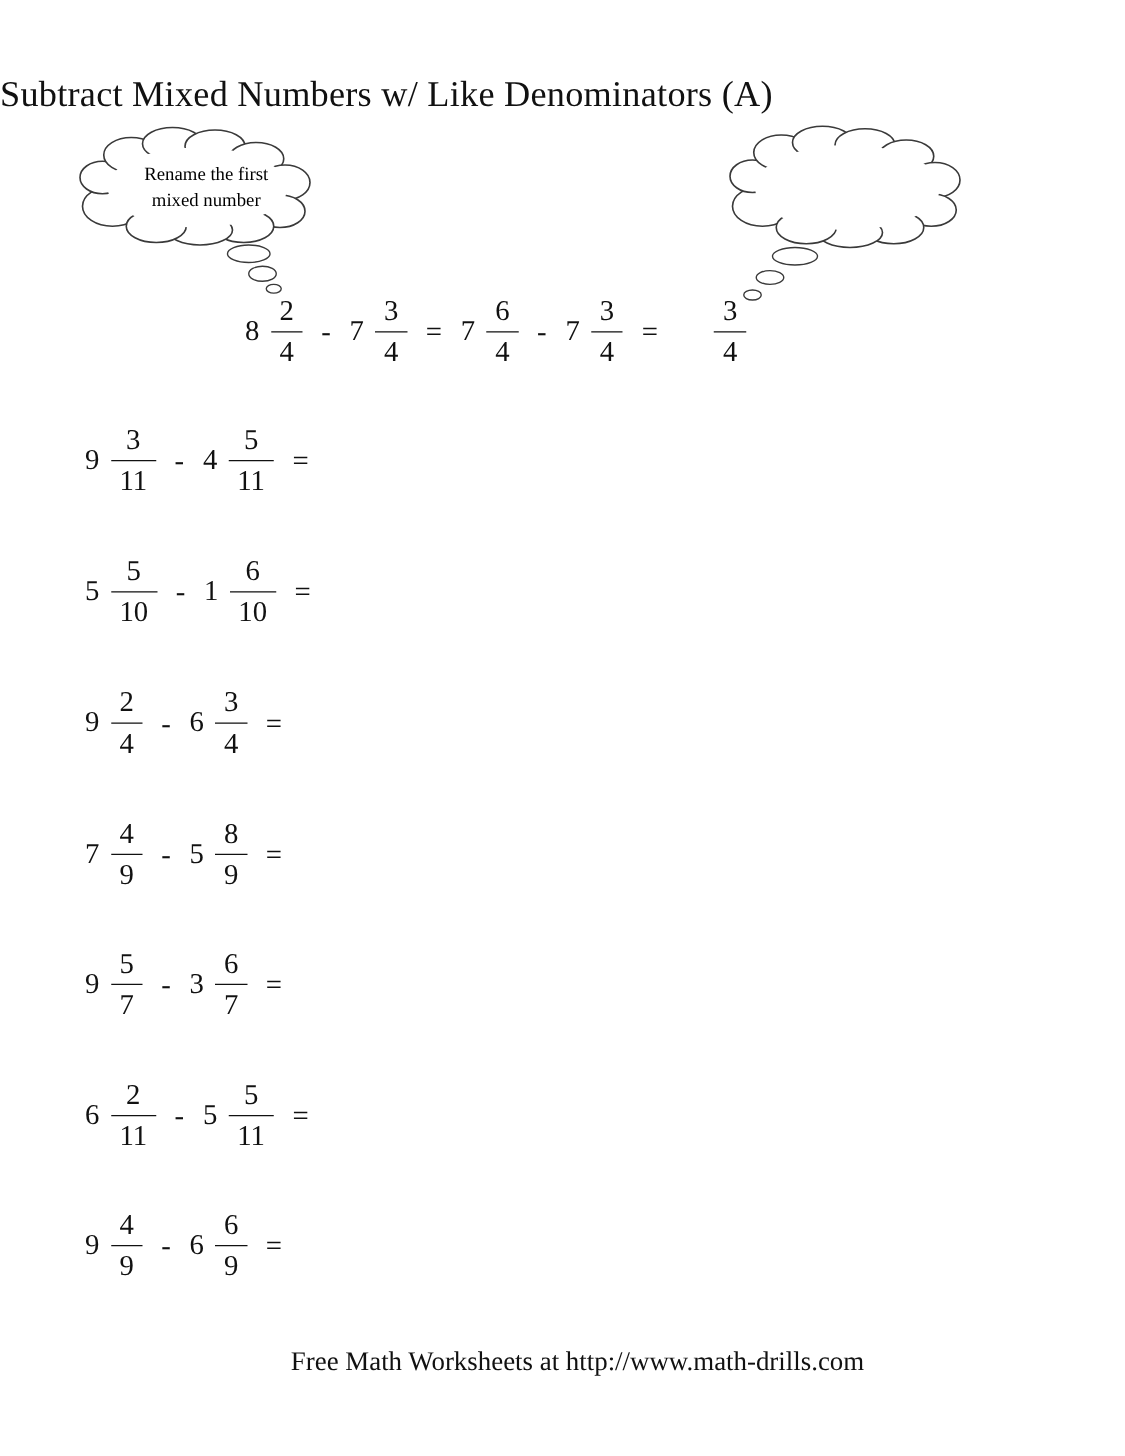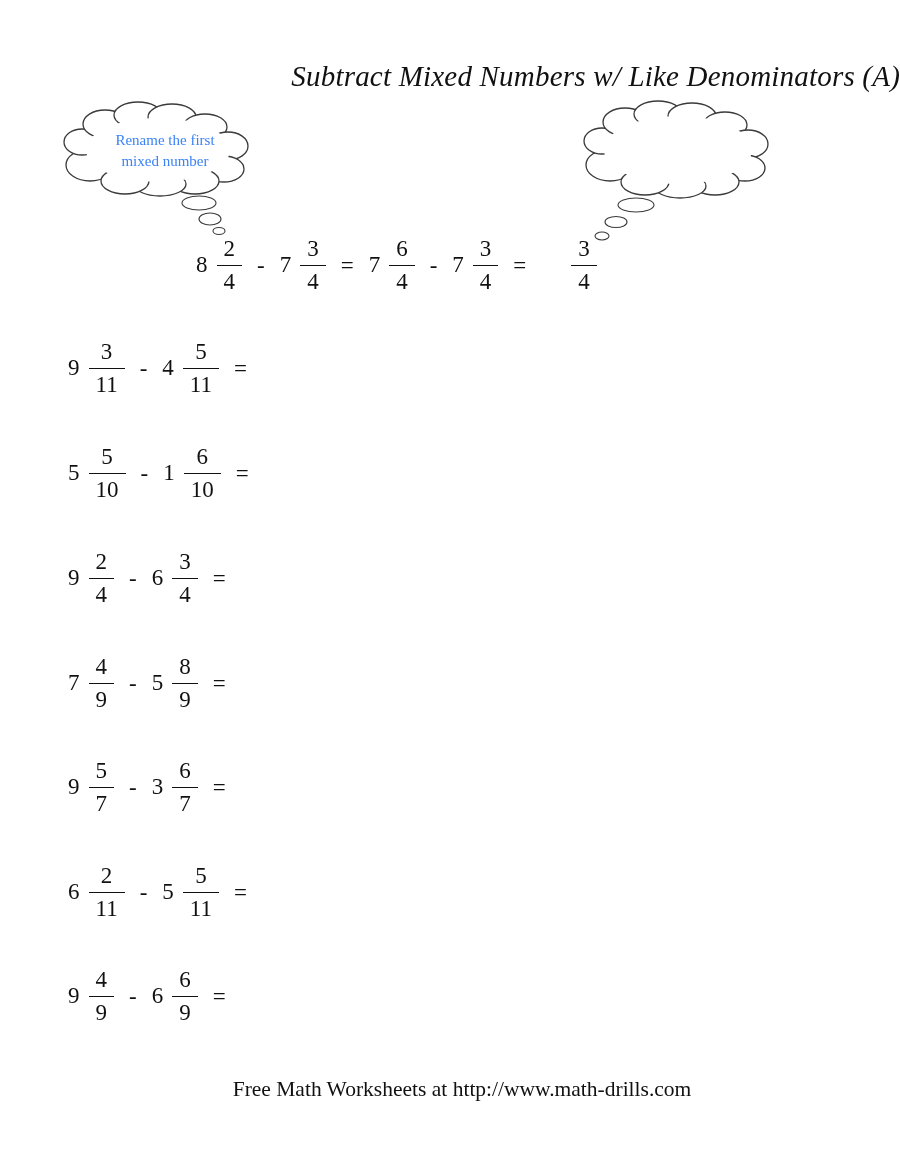--- a/index.html
+++ b/index.html
@@ -3,33 +3,33 @@
 <meta charset="utf-8">
 <style>
   html,body { margin:0; padding:0; background:#ffffff; }
   .page {
     position:relative; width:900px; height:1165px; margin:0 auto;
     background:#ffffff; color:#111;
     font-family:"Liberation Serif", serif; overflow:hidden;
   }
   .title {
     position:absolute; top:60px; left:0; width:100%;
-    text-align:right; font-size:29px; letter-spacing:0.2px;font-style:italic;
+    text-align:left; font-size:29px; letter-spacing:0.2px;
   }
   .footer {
     position:absolute; top:1077px; left:12px; width:100%;
     text-align:center; font-size:21.5px;
   }
   .cloud-svg { position:absolute; }
   .bump  { fill:#ffffff; stroke:#3a3a3a; stroke-width:1.3; }
   .cover { fill:#ffffff; stroke:none; }
   .trail { fill:#ffffff; stroke:#3a3a3a; stroke-width:1.1; }
   .bubble-text {
     position:absolute; text-align:center;
-    font-size:15px; line-height:1.38; color:#3b82f6;
+    font-size:15px; line-height:1.38; color:#000000;
   }
   .row {
     position:absolute; display:flex; align-items:center;
     height:72px; column-gap:15px;
   }
   .mixed { display:flex; align-items:center; column-gap:9px; }
   .whole { font-size:23px; }
   .op    { font-size:23px; line-height:1; }
   .frac  {
     display:inline-flex; flex-direction:column; align-items:center;

